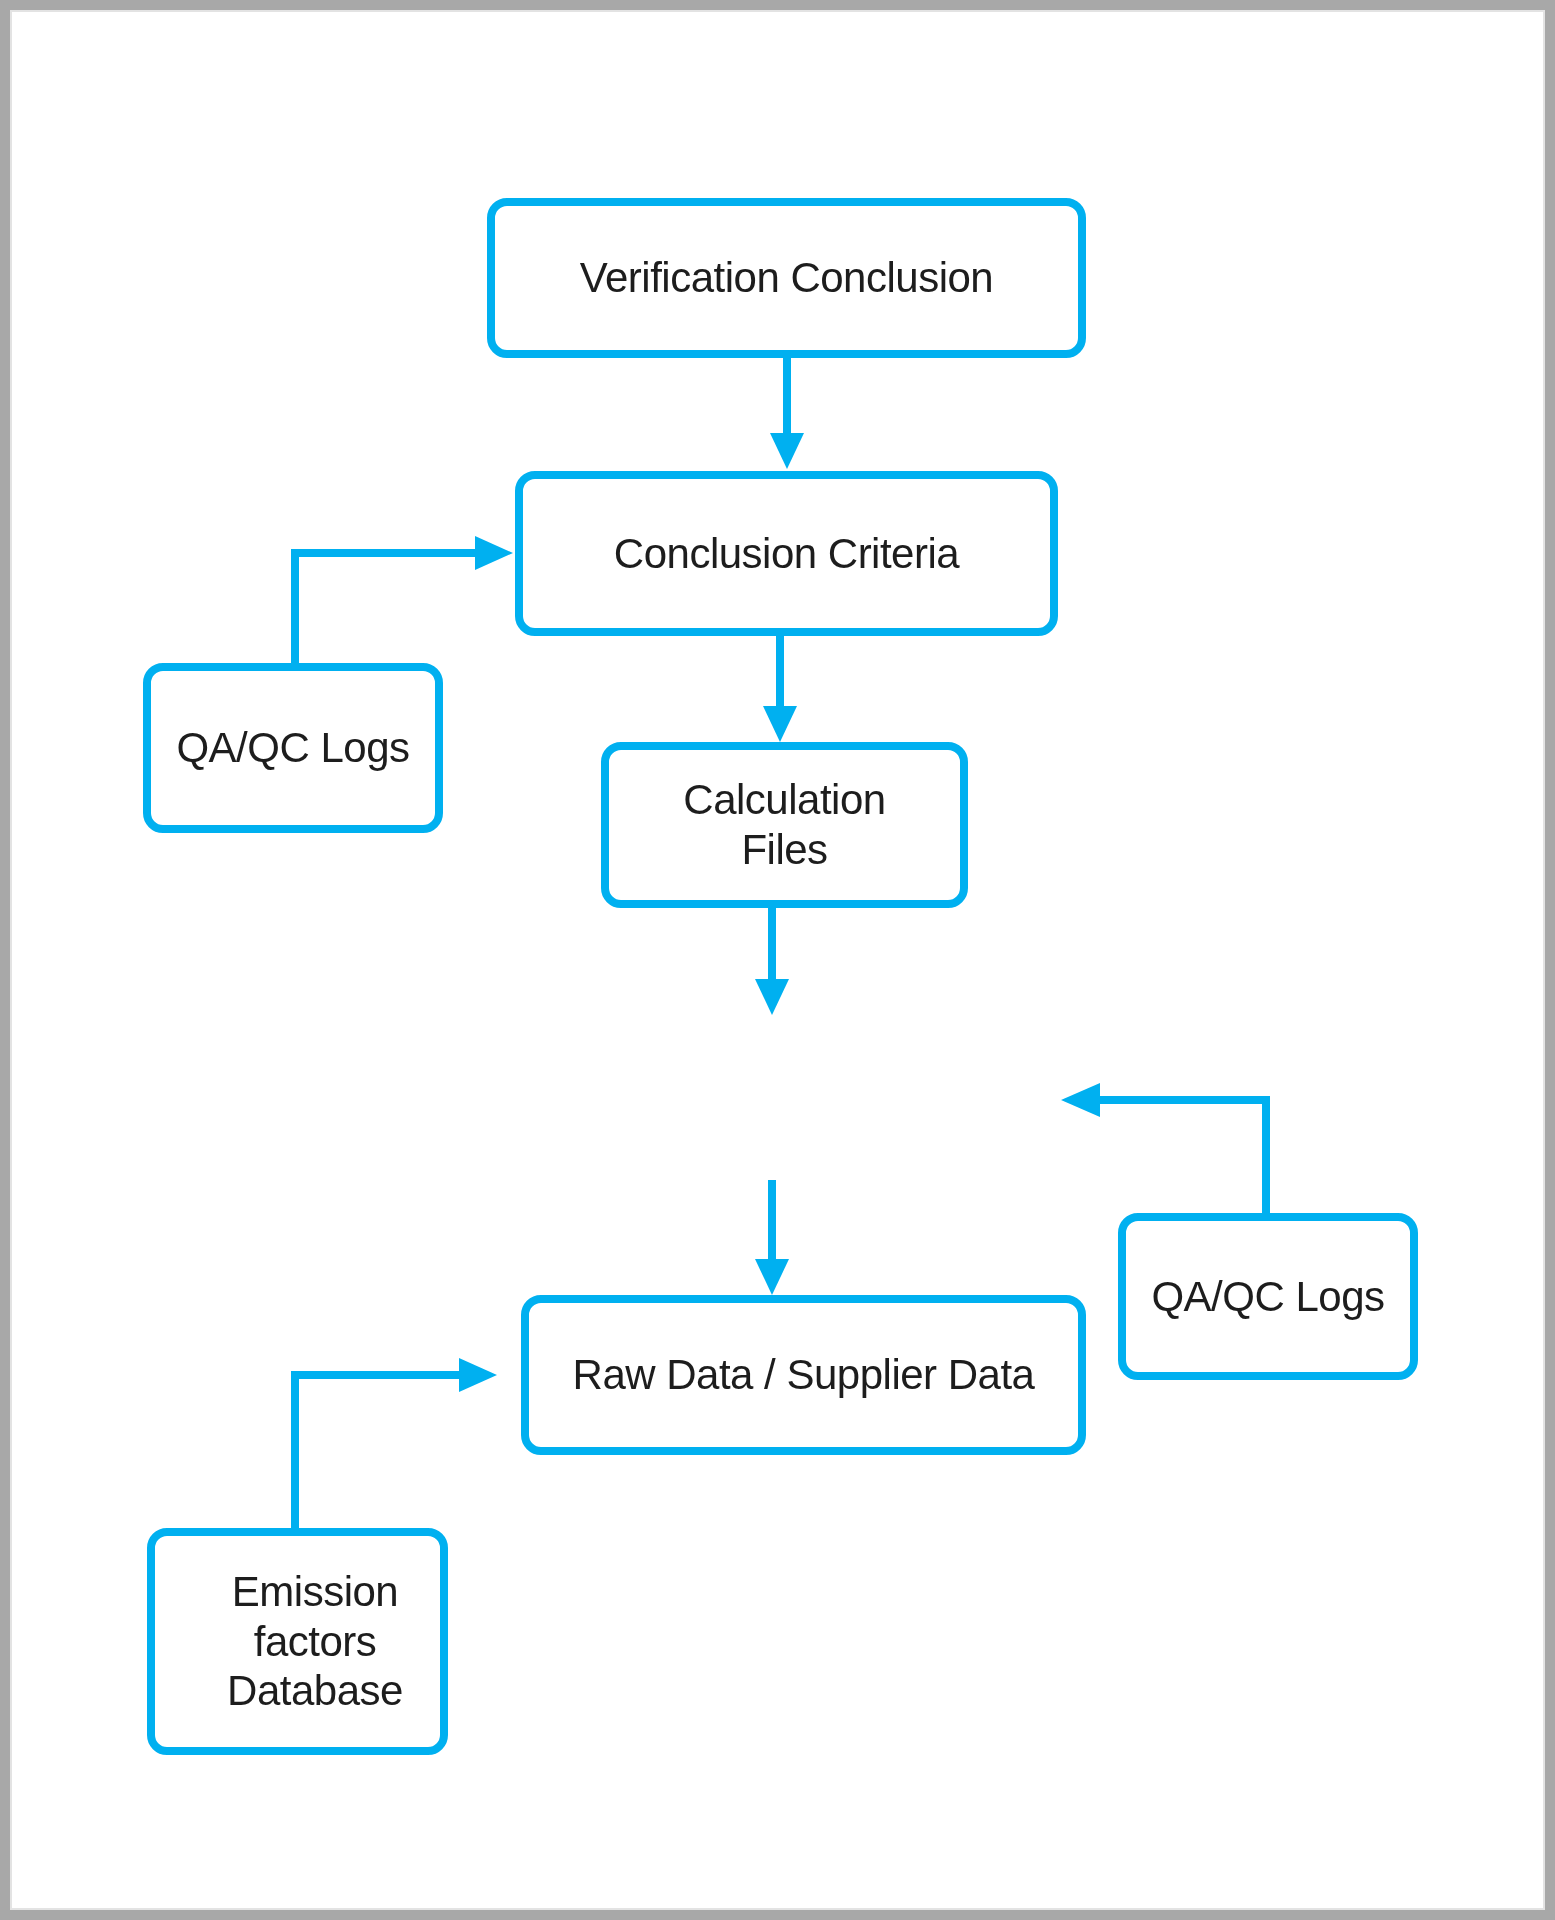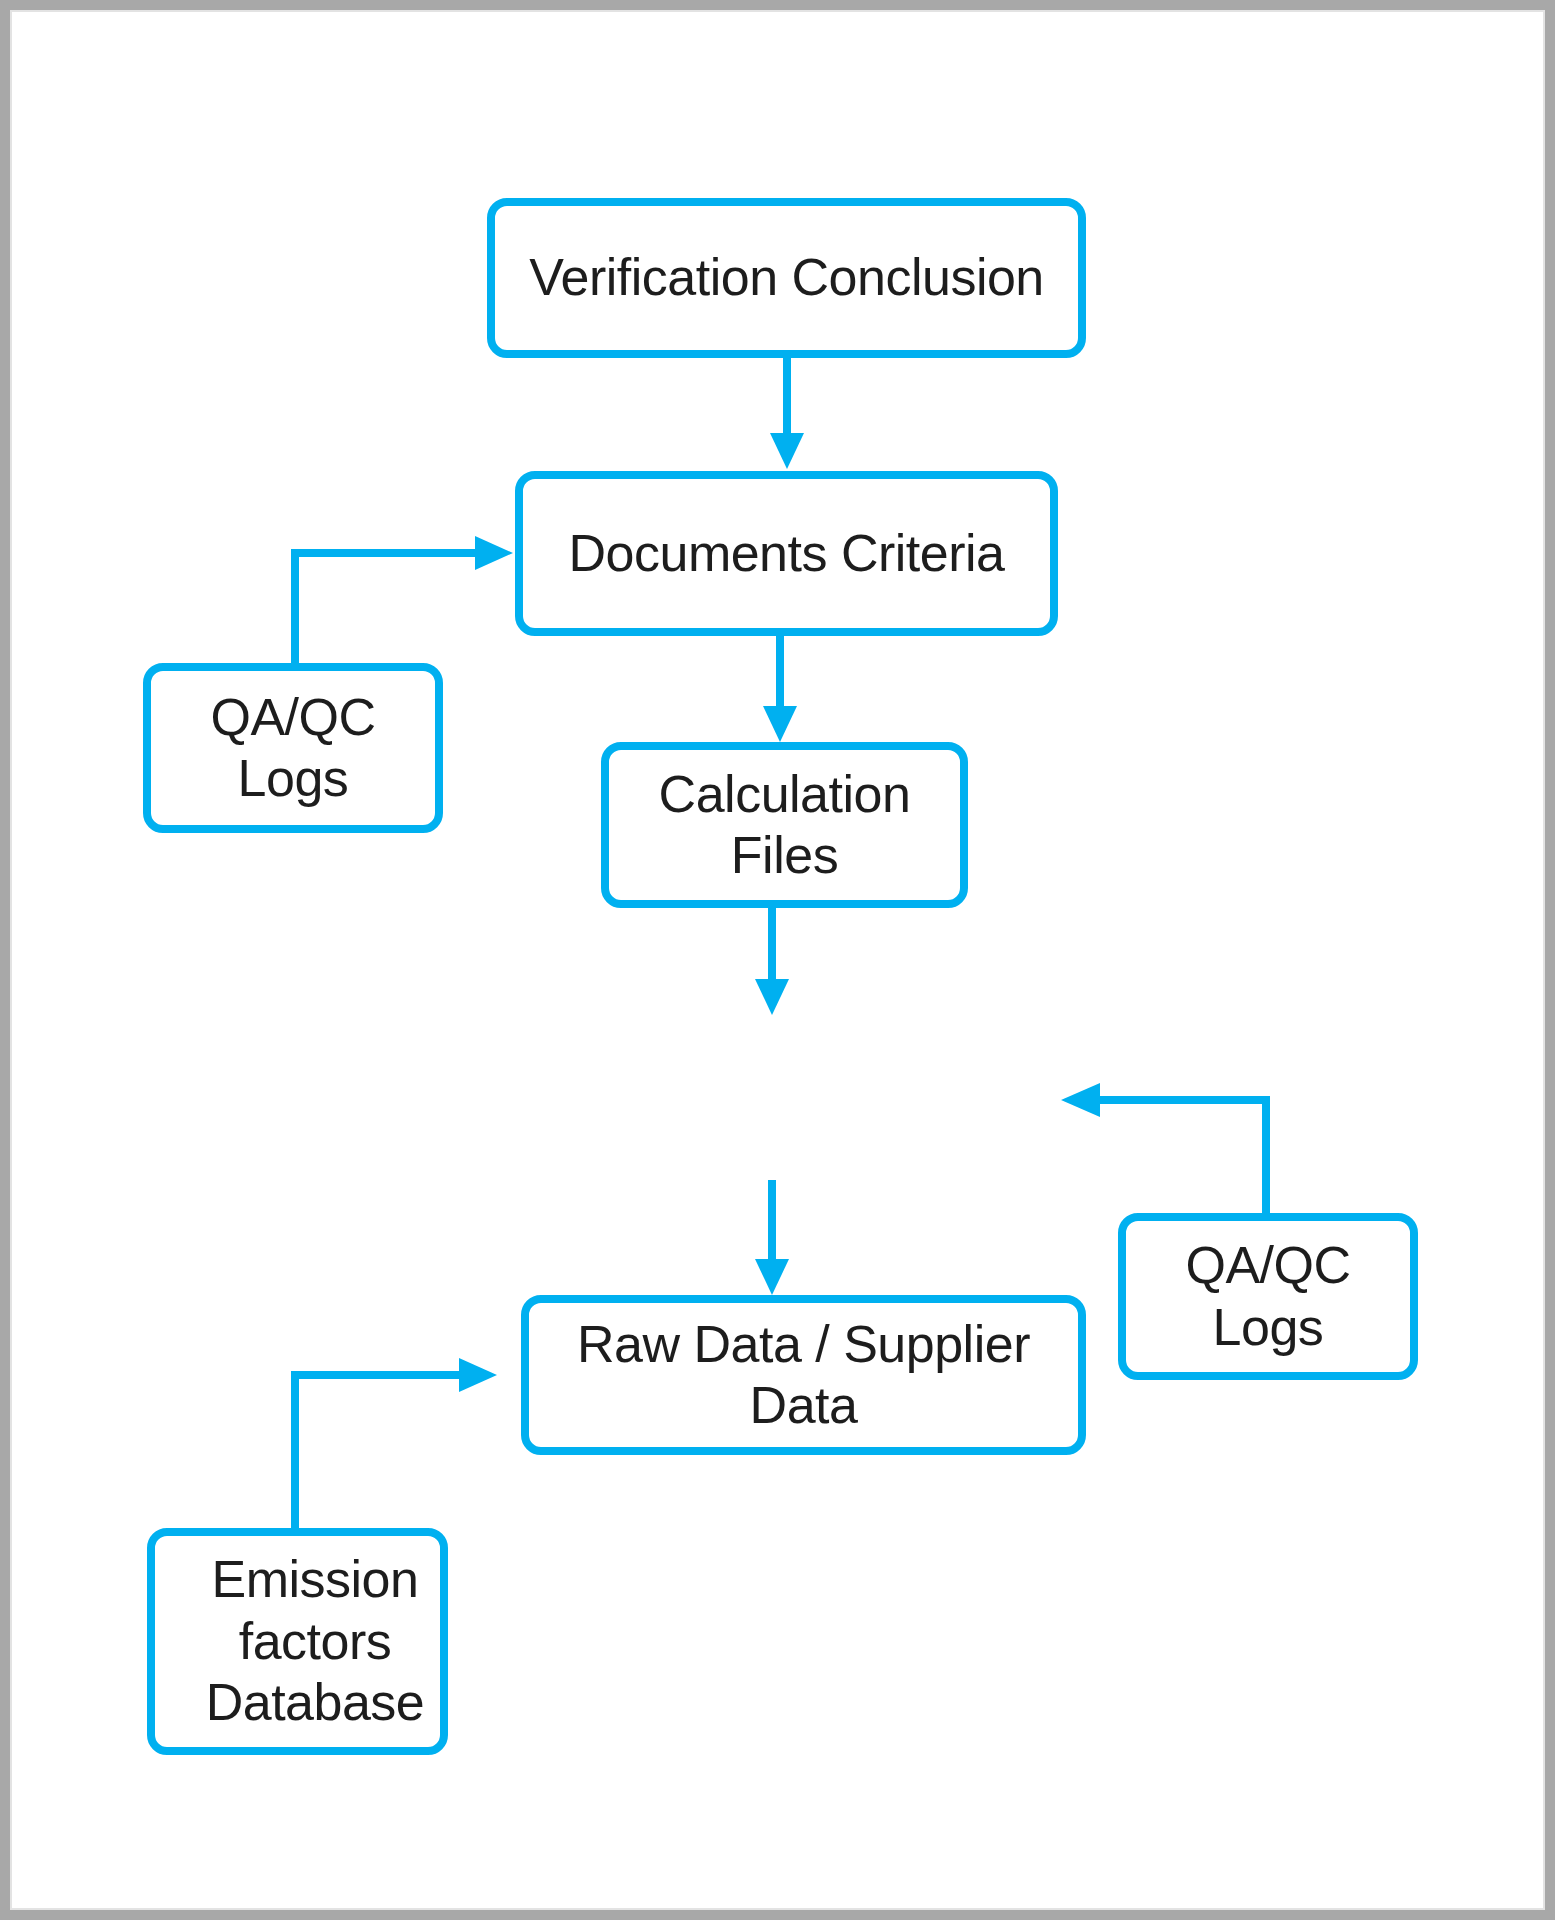--- a/index.html
+++ b/index.html
@@ -30,21 +30,21 @@
     position: absolute;
     box-sizing: border-box;
     background: #ffffff;
     border: 8px solid #00b0f0;
     border-radius: 20px;
     display: flex;
     align-items: center;
     justify-content: center;
     text-align: center;
     color: #1d1d1d;
-    font-size: 52px;
+    font-size: 42px;
     line-height: 1.18;
     letter-spacing: -0.5px;
   }
   .node .label { display: inline-block; }
 
   .node-verification   { left: 477px;  top: 188px;  width: 599px; height: 160px; }
   .node-validation     { left: 505px;  top: 461px;  width: 543px; height: 165px; }
   .node-qaqc-left      { left: 133px;  top: 653px;  width: 300px; height: 170px; }
   .node-calculation    { left: 591px;  top: 732px;  width: 367px; height: 166px; }
   .node-calculation .label { max-width: 260px; }
@@ -105,21 +105,21 @@
       <path class="edge-line" d="M 285 1522 L 285 1365 L 449 1365"></path>
       <polygon class="edge-head" points="449,1348 449,1382 487,1365"></polygon>
     </g>
   </svg>
 
   <div class="node node-verification">
     <span class="label">Verification Conclusion</span>
   </div>
 
   <div class="node node-validation">
-    <span class="label">Documents Criteria</span>
+    <span class="label">Conclusion Criteria</span>
   </div>
 
   <div class="node node-qaqc-left">
     <span class="label">QA/QC Logs</span>
   </div>
 
   <div class="node node-calculation">
     <span class="label">Calculation Files</span>
   </div>
 

